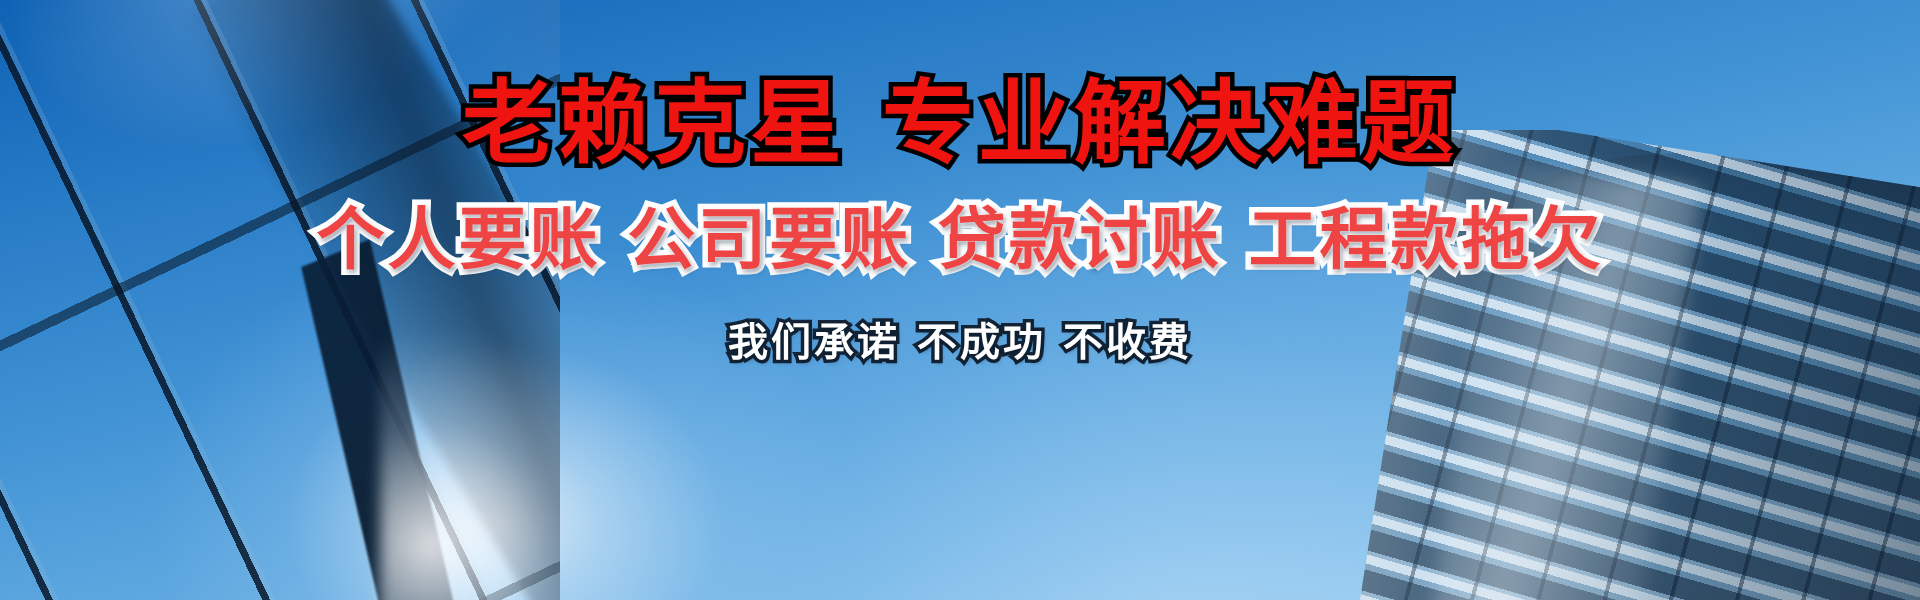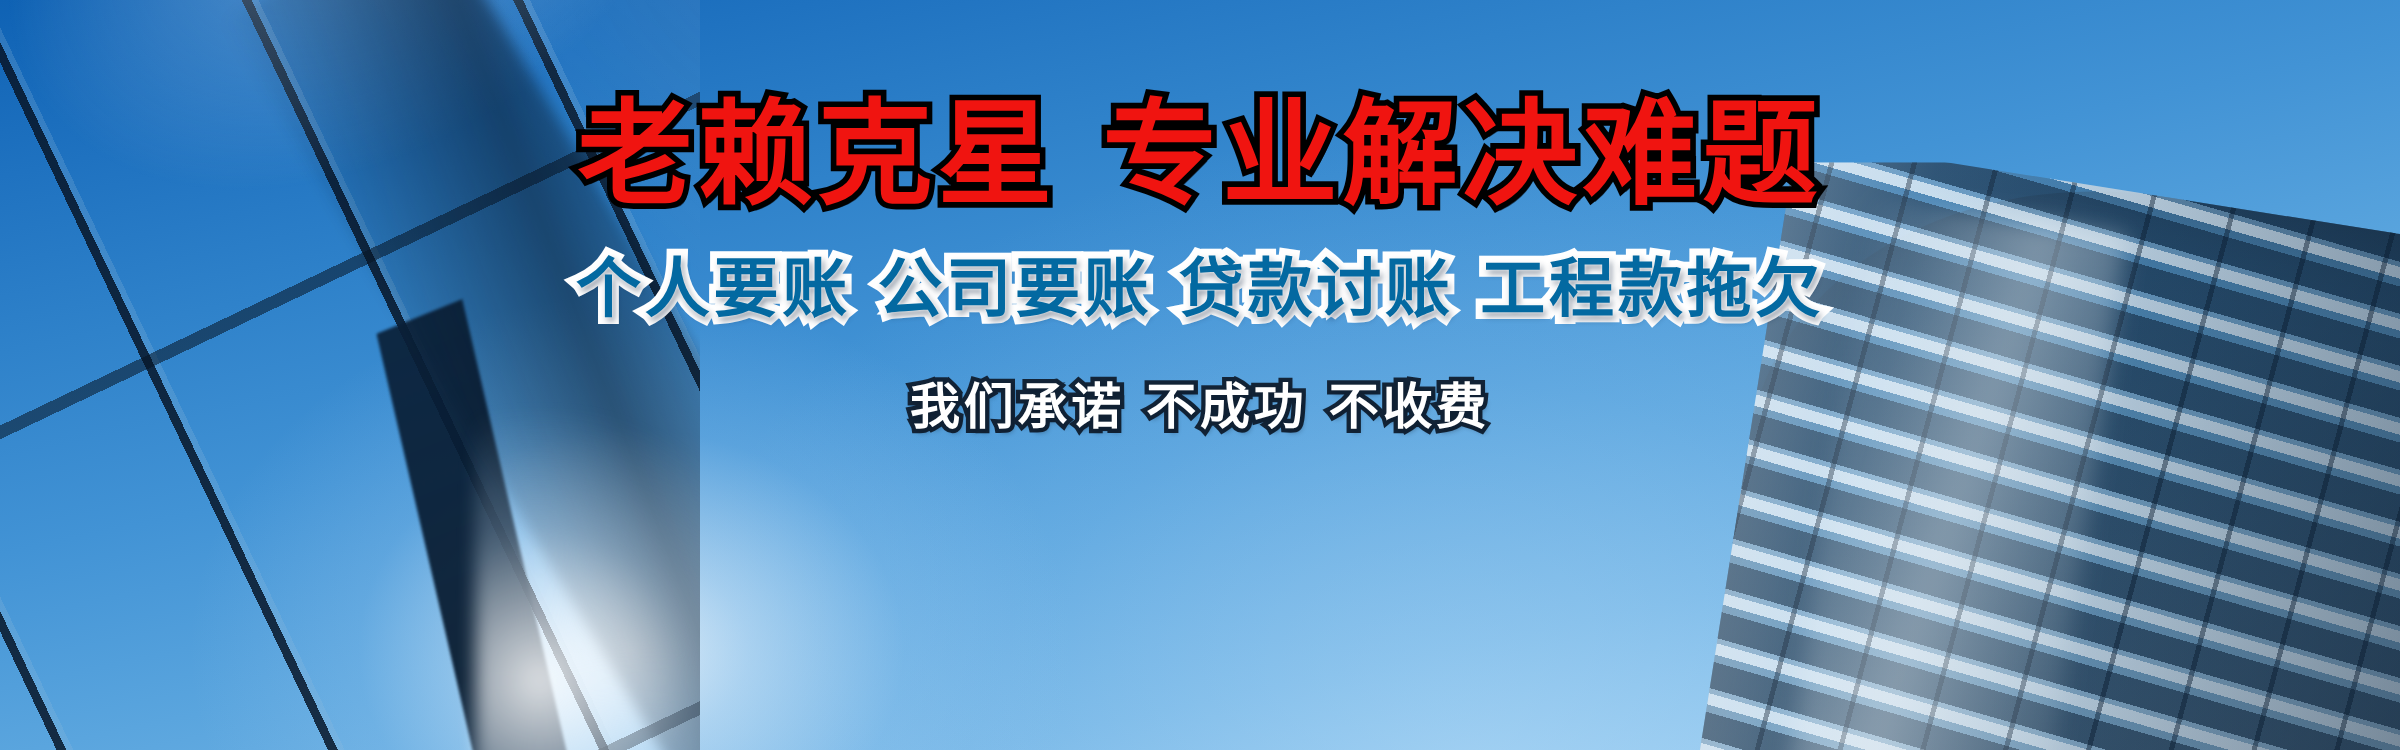--- a/index.html
+++ b/index.html
@@ -244,23 +244,23 @@
     paint-order:stroke fill;
     text-shadow:
       0 0 2px #000,
       3px 4px 0 rgba(0,0,0,.55);
     font-family:"DejaVu Sans","Liberation Sans",sans-serif;
   }
 
   
   .services{
     margin-top:36px;
-    font-size:52px;
+    font-size:68px;
     letter-spacing:3px;
-    color:#0369a1;
+    color:#ef4444;
     -webkit-text-stroke:11px #ffffff;
     paint-order:stroke fill;
     text-shadow:
       0 0 3px rgba(255,255,255,.95),
       2px 3px 5px rgba(12,30,60,.45);
     font-family:"DejaVu Sans","Liberation Sans",sans-serif;
   }
 
   
   .promise{

